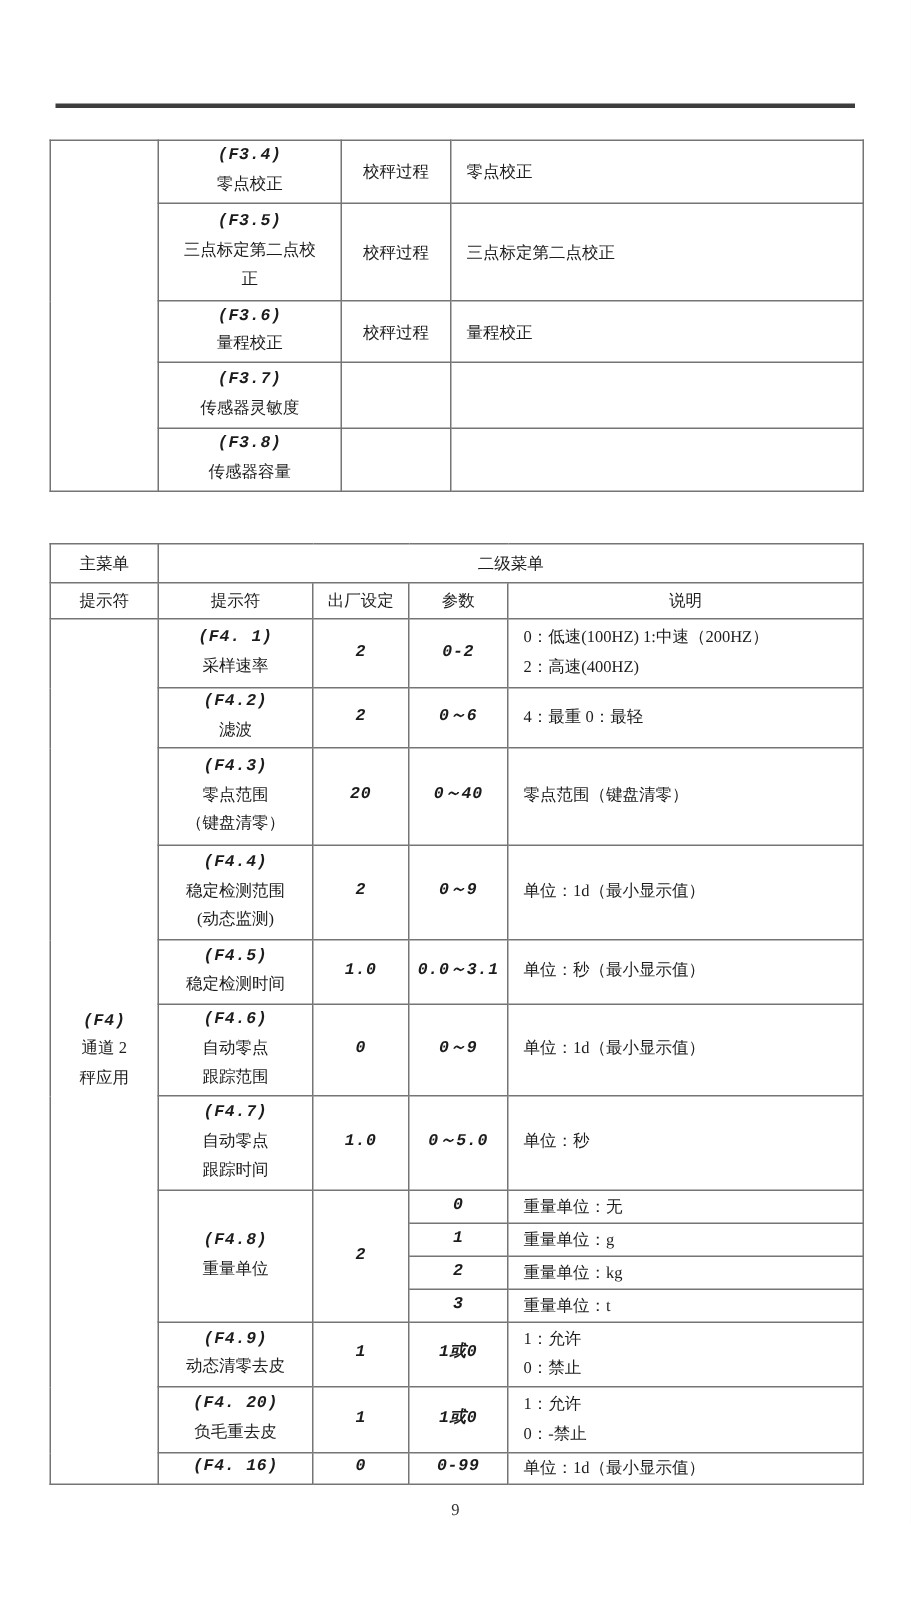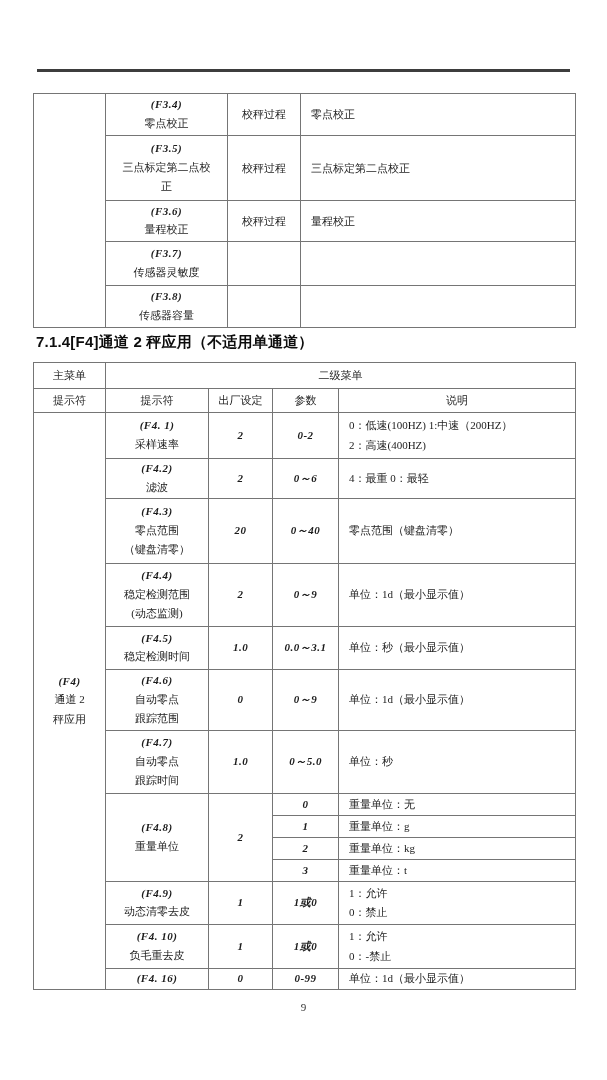--- a/index.html
+++ b/index.html
@@ -20,21 +20,21 @@
   td,th{
     border:1.5px solid #757575;
     font-size:11px;font-weight:normal;color:#1c1c1c;
     text-align:center;vertical-align:middle;
     padding:1px 3px;overflow:hidden;
   }
   .ml{white-space:pre-line;line-height:1.75;font-family:Liberation Serif, serif;}
   .lbl{line-height:1.75;white-space:pre-line;}
   .desc{text-align:left;padding-left:10px;}
   .digital{
-    font-family:Liberation Serif, serif;
+    font-family:Liberation Mono, monospace;
     font-style:italic;font-weight:bold;font-size:11px;letter-spacing:.5px;
     line-height:1.6;
   }
   #tbl-f3{top:93px;left:33px;width:542px;}
   #tbl-f4{top:362px;left:33px;width:542px;}
   .heading{
     position:absolute;top:333px;left:36px;
     font-family:"Liberation Sans","DejaVu Sans",sans-serif;
     font-weight:bold;font-size:15px;color:#0d0d0d;letter-spacing:.2px;
   }
@@ -96,21 +96,20 @@
       <td>
         <div class="digital">(F3.8)</div>
         <div class="lbl">传感器容量</div>
       </td>
       <td></td>
       <td class="desc"></td>
     </tr>
   </tbody>
     </table>
 
-  <div class="heading">7.1.4[F4]通道 2 秤应用（不适用单通道）</div>
 
   <table id="tbl-f4">
     <colgroup>
         <col style="width:72px">
         <col style="width:103px">
         <col style="width:64px">
         <col style="width:66px">
         <col style="width:237px">
       </colgroup>
     <tbody>
@@ -224,21 +223,21 @@
         <div class="digital">(F4.9)</div>
         <div class="lbl">动态清零去皮</div>
       </td>
       <td class="digital">1</td>
       <td class="digital">1或0</td>
       <td class="desc ml">1：允许
 0：禁止</td>
     </tr>
     <tr style="height:44px">
       <td>
-        <div class="digital">(F4. 10)</div>
+        <div class="digital">(F4. 20)</div>
         <div class="lbl">负毛重去皮</div>
       </td>
       <td class="digital">1</td>
       <td class="digital">1或0</td>
       <td class="desc ml">1：允许
 0：-禁止</td>
     </tr>
     <tr style="height:20px">
       <td>
         <div class="digital">(F4. 16)</div>

